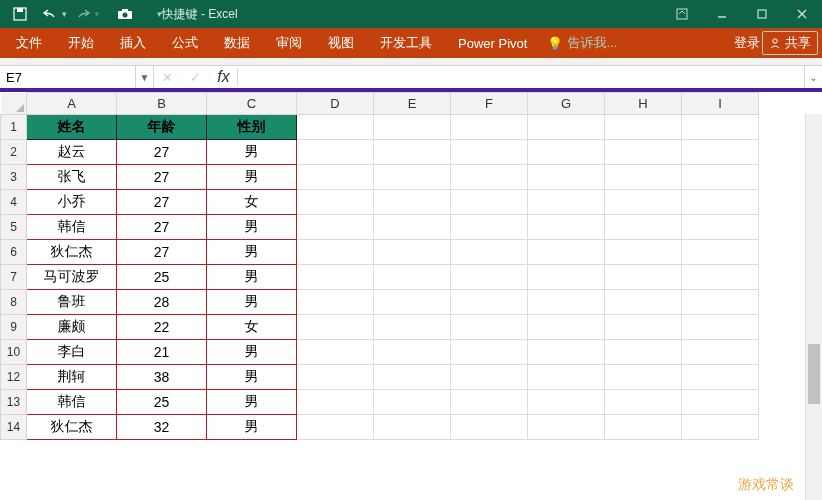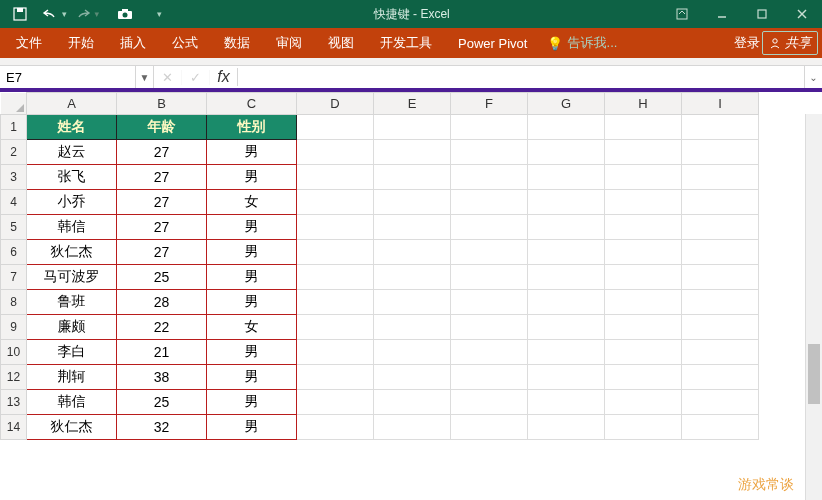--- a/index.html
+++ b/index.html
@@ -3,30 +3,30 @@
 <meta charset="utf-8">
 <style>
 * { margin: 0; padding: 0; box-sizing: border-box; font-family: "Microsoft YaHei", "Segoe UI", sans-serif; }
 body { background: #fff; width: 822px; height: 500px; overflow: hidden; position: relative; }
 
 
 .titlebar { height: 28px; background: #0e6245; display: flex; align-items: center; color: #fff; font-size: 12px; }
 .qat { display: flex; align-items: center; gap: 2px; padding-left: 6px; }
 .qat-btn { width: 28px; height: 24px; display: flex; align-items: center; justify-content: center; color: #fff; }
 .qat-sep { width: 8px; }
-.title-center { flex: 1; text-align: center; color: #d9ede4; }
+.title-center { flex: 1; text-align: left; color: #d9ede4; }
 .win-btns { display: flex; }
 .win-btn { width: 40px; height: 28px; display: flex; align-items: center; justify-content: center; color: #c7ddd2; }
 
 
 .ribbon { height: 30px; background: #c2410c; display: flex; align-items: center; padding: 0 4px; gap: 2px; color: #fff; font-size: 13px; }
 .tab { padding: 5px 12px; }
 .tell-me { display: flex; align-items: center; gap: 4px; color: #a9d1c0; margin-left: 6px; }
 .ribbon-right { margin-left: auto; display: flex; align-items: center; gap: 2px; }
-.share { display: flex; align-items: center; gap: 4px; border: 1px solid #a9d1c0; padding: 2px 6px; border-radius: 2px; font-style: italic; }
+.share { display: flex; align-items: center; gap: 4px; border: 1px solid #a9d1c0; padding: 2px 6px; border-radius: 2px; }
 
 
 .rib-strip { height: 8px; background: #f3f2f1; border-bottom: 1px solid #d6d6d6; }
 
 
 .fx-row { height: 26px; display: flex; align-items: stretch; background: #fff; border-bottom: 4px solid #4c1d95; }
 .name-box { width: 136px; border-right: 1px solid #d6d6d6; display: flex; align-items: center; padding: 0 6px; font-size: 13px; }
 .name-box-dd { width: 18px; display: flex; align-items: center; justify-content: center; border-right: 1px solid #d6d6d6; color: #666; font-size: 10px; }
 .fx-btns { display: flex; align-items: center; }
 .fx-btn { width: 28px; display: flex; align-items: center; justify-content: center; color: #888; font-size: 13px; border-right: 1px solid #eee; }
@@ -36,21 +36,21 @@
 
 
 .grid-wrap { position: relative; height: calc(500px - 28px - 30px - 8px - 26px); overflow: hidden; }
 table.grid { border-collapse: collapse; table-layout: fixed; }
 .sel-all { width: 26px; height: 22px; background: #f3f2f1; border-right: 1px solid #d6d6d6; border-bottom: 1px solid #d6d6d6; position: relative; }
 .sel-all::after { content: ""; position: absolute; right: 2px; bottom: 2px; width: 0; height: 0; border-left: 8px solid transparent; border-bottom: 8px solid #b7b7b7; }
 th.col-h { height: 22px; background: #f3f2f1; border: 1px solid #d6d6d6; font-weight: normal; font-size: 13px; color: #333; text-align: center; }
 th.row-h { width: 26px; background: #f3f2f1; border: 1px solid #d6d6d6; font-weight: normal; font-size: 12px; color: #333; text-align: center; }
 td.cell { border: 1px solid #dcdcdc; height: 25px; font-size: 14px; text-align: center; padding: 0 4px; }
 td.cell.filled { border: 1px solid #b91c1c; }
-td.hdr { background: #1a8b6a; color: #fef9c3; font-weight: bold; border: 1px solid #222; }
+td.hdr { background: #1a8b6a; color: #000000; font-weight: bold; border: 1px solid #222; }
 
 .col-A { width: 90px; }
 .col-B { width: 90px; }
 .col-C { width: 90px; }
 .col-blank { width: 77px; }
 
 .vscroll { position: absolute; right: 0; top: 22px; width: 17px; bottom: 0; background: #f1f1f1; border-left: 1px solid #dcdcdc; }
 .vscroll .thumb { position: absolute; left: 2px; right: 2px; top: 230px; height: 60px; background: #c1c1c1; }
 
 .watermark { position: absolute; right: 28px; bottom: 6px; color: #eca443; font-size: 14px; font-family: "KaiTi", serif; }

